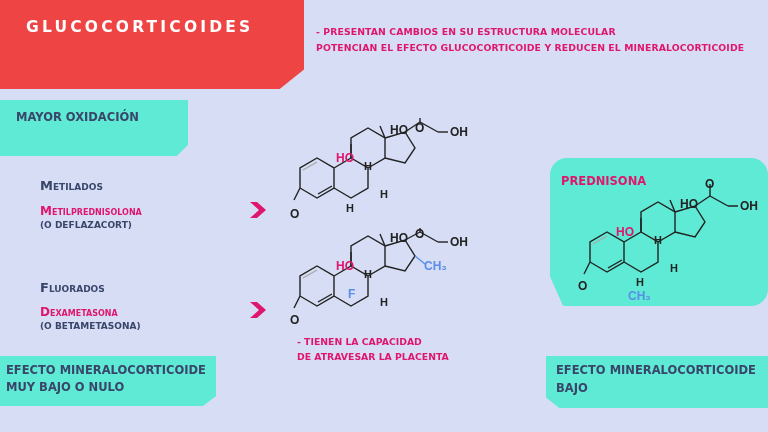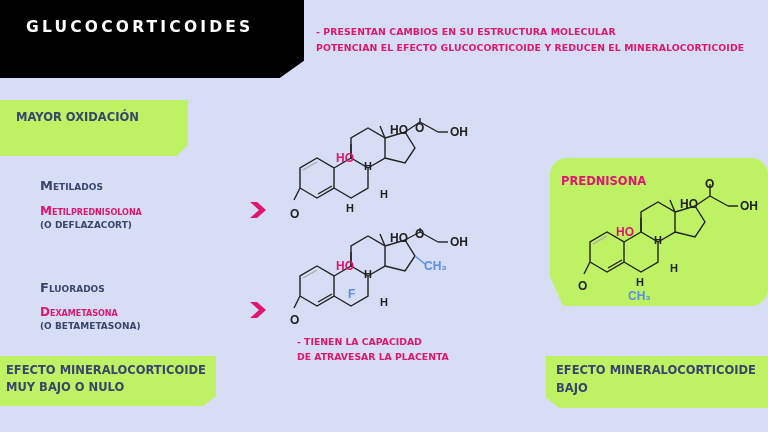--- a/index.html
+++ b/index.html
@@ -3,33 +3,33 @@
 <meta charset="utf-8">
 <style>
   html, body { margin: 0; padding: 0; }
   body {
     width: 768px; height: 432px; overflow: hidden; position: relative;
     background: #d6ddf4;
     font-family: "DejaVu Sans", sans-serif;
   }
   .abs { position: absolute; }
   .title-box {
-    left: 0; top: 0; width: 304px; height: 78px;
-    background: #000000;
+    left: 0; top: 0; width: 304px; height: 89px;
+    background: #ef4444;
     clip-path: polygon(0 0, 100% 0, 100% 78%, 92% 100%, 0 100%);
   }
   .title-line {
     color: #ffffff; font-weight: bold; font-size: 15.5px; letter-spacing: 3.2px;
     position: absolute; left: 26px;
   }
   .pink { color: #e0166e; font-weight: bold; text-align: center; }
   .navy { color: #39466a; font-weight: bold; }
   .top-note { font-size: 9.3px; letter-spacing: 0.1px; white-space: nowrap; }
   .card {
-    background: #bef264;
+    background: #5eead4;
   }
   .card-br { clip-path: polygon(0 0, 100% 0, 100% 80%, 94% 100%, 0 100%); }
   .card-bl { clip-path: polygon(0 0, 100% 0, 100% 100%, 6% 100%, 0 80%); }
   .card-text { font-size: 11.5px; line-height: 18px; white-space: nowrap; }
   .group-label { font-size: 13px; }
   .drug-name { font-size: 12px; }
   .drug-alt { font-size: 9px; color: #39466a; font-weight: bold; }
   .arrow svg { display: block; }
   svg text { font-family: "Liberation Sans", sans-serif; font-weight: bold; }
 </style>

